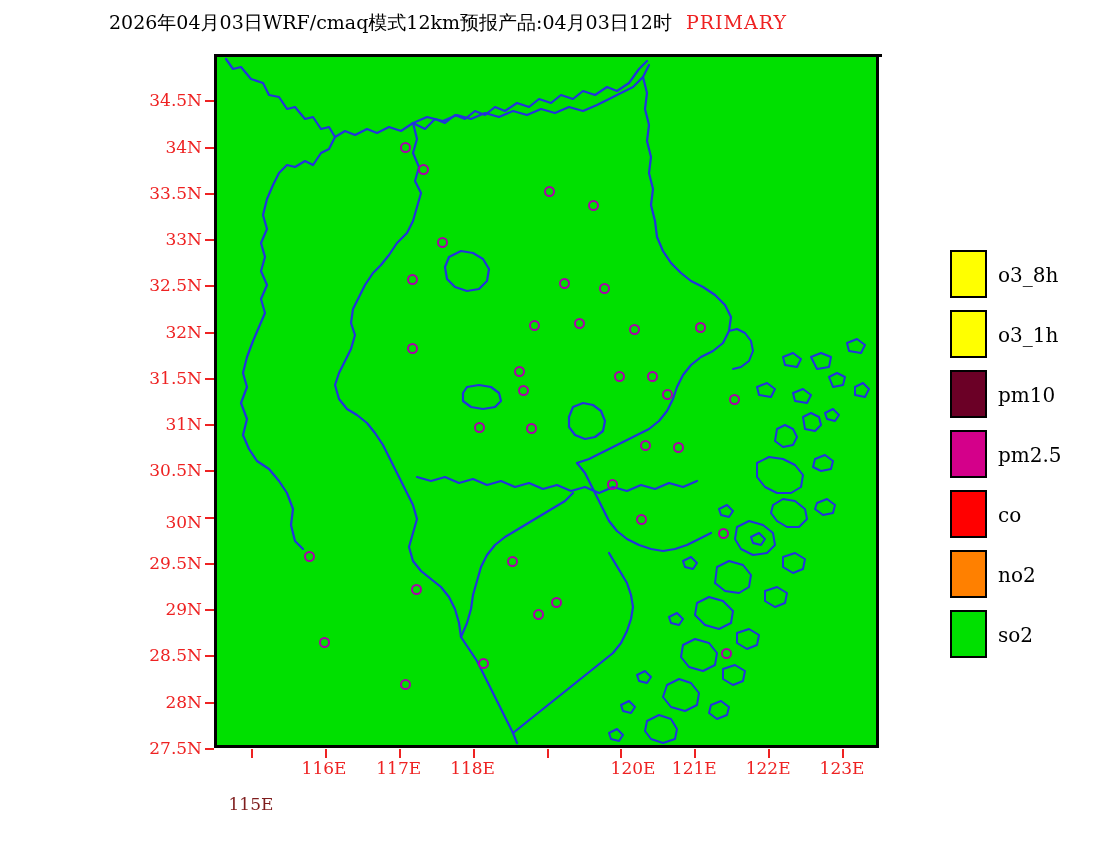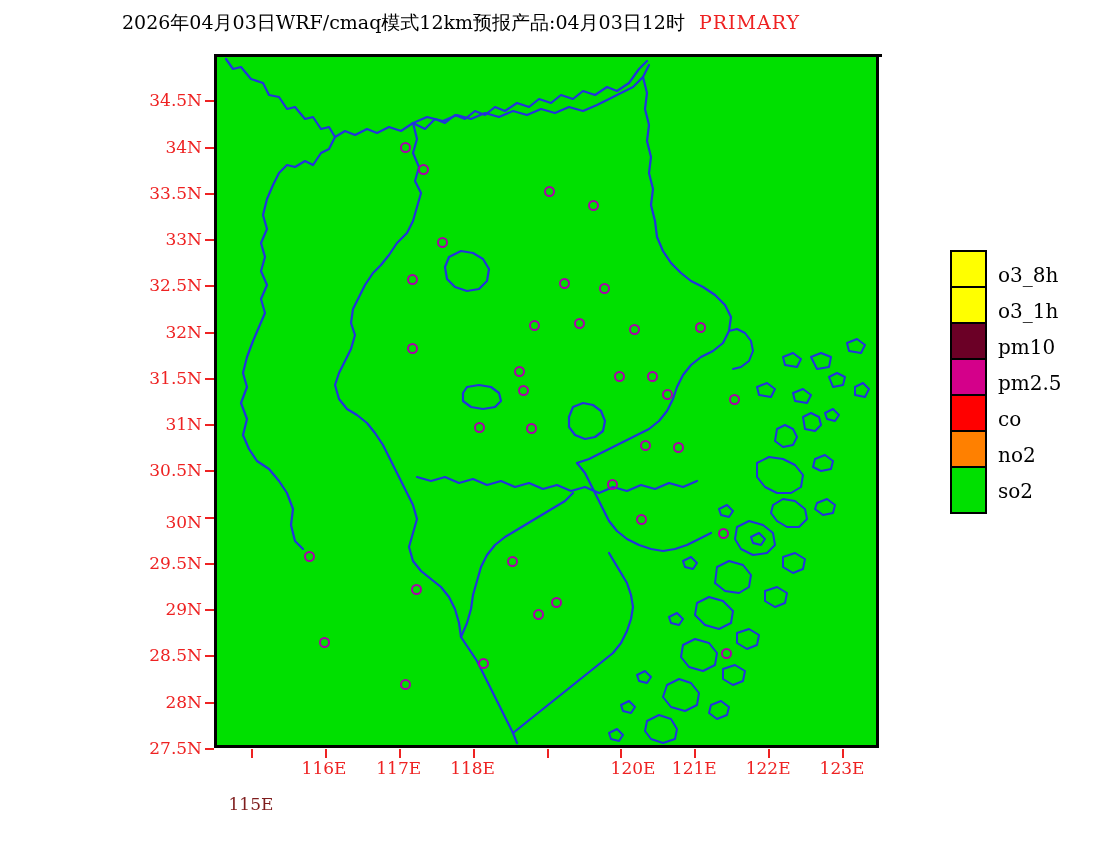--- a/index.html
+++ b/index.html
@@ -7,21 +7,21 @@
     width:1100px;height:850px;
     background:#ffffff;
     font-family:"DejaVu Serif", serif;
     overflow:hidden;
     position:relative;
   }
   #root{position:absolute;left:0;top:0;width:1100px;height:850px;}
 
   
   .title-row{
-    position:absolute;left:17px;top:10px;width:888px;
+    position:absolute;left:4px;top:10px;width:888px;
     text-align:center;
     white-space:nowrap;
     font-size:19px;
     letter-spacing:0px;
     color:#000000;
   }
   .title-main{font-family:"DejaVu Serif", serif;color:#000;}
   .title-primary{font-family:"DejaVu Serif", serif;color:#ee2222;margin-left:14px;letter-spacing:1px;}
 
   
@@ -52,21 +52,21 @@
   .tickmark-y{position:absolute;width:9px;height:2px;background:#ee2222;left:205px;}
   .tickmark-x{position:absolute;width:2px;height:9px;background:#ee2222;top:749px;}
 
   
   .legend{
     position:absolute;left:950px;top:251px;
     width:37px;
   }
   .legend-row{
     position:relative;
-    height:36px;
+    height:60px;
   }
   .legend-swatch{
     position:absolute;left:0;top:0;
     width:37px;height:48px;
     border:2px solid #000000;
     box-sizing:border-box;
     margin-top:-1px;
   }
   .legend-label{
     position:absolute;left:48px;top:12px;

